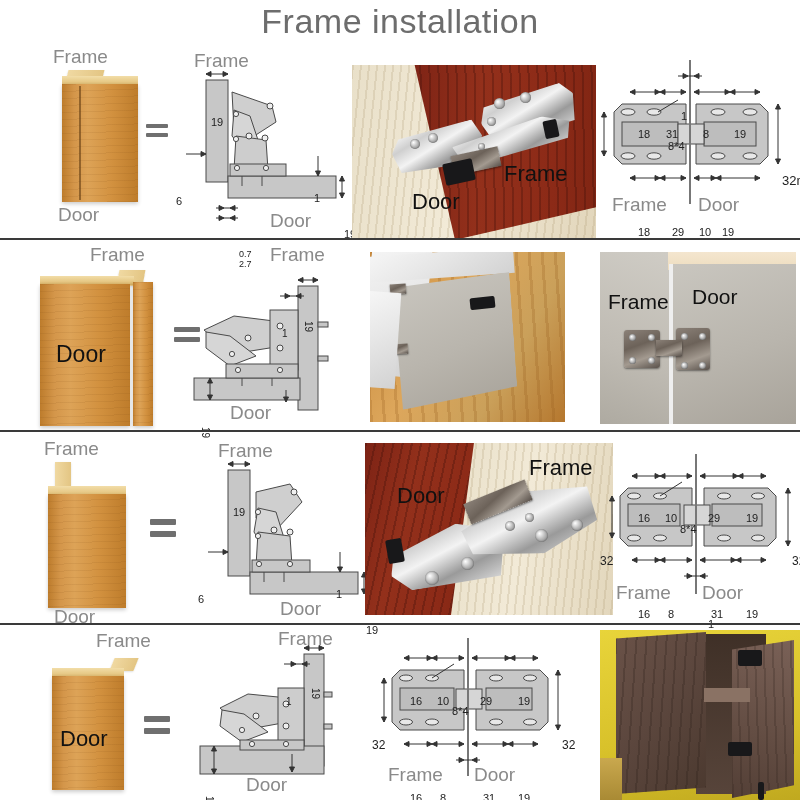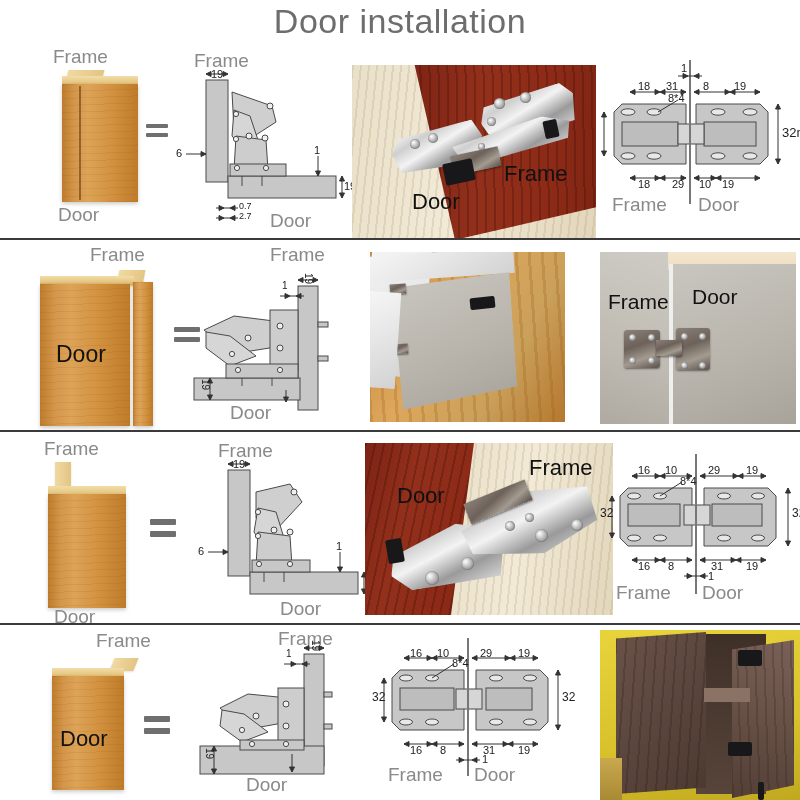--- a/index.html
+++ b/index.html
@@ -19,21 +19,21 @@
 
   
   .row{position:absolute;left:0;width:800px;}
   .divider{position:absolute;left:0;width:800px;height:2px;background:#3a3a3a;}
 
   .label{
     position:absolute;color:#8a8a8a;font-size:19px;white-space:nowrap;
     font-family:"Liberation Sans", sans-serif;
   }
   .label.dark{color:#111;}
-  .label.small{font-size:17px;}
+  .label.small{font-size:17px;margin-top:48px;}
   .wood-body{
     position:absolute;
     background:
       repeating-linear-gradient(178deg, rgba(120,70,18,.10) 0 1px, rgba(255,255,255,0) 1px 7px),
       linear-gradient(90deg,#bd7c2c 0%,#d4964a 16%,#dda357 34%,#d2913f 66%,#be7c2b 100%);
     box-shadow:0 2px 4px rgba(0,0,0,.20);
   }
   .wood-top{
     position:absolute;
     background:linear-gradient(180deg,#f2dda8 0%,#e6c885 60%,#d6af63 100%);
@@ -104,21 +104,21 @@
   .tech svg{display:block;}
 
   
   .sep-edge{position:absolute;background:#d9d4c8;}
 </style>
 </head>
 <body>
 
 <div class="page">
 
-  <div class="title">Door installation</div>
+  <div class="title">Frame installation</div>
 
   <div class="row" style="top:44px;height:194px;">
 
     <div>
       <div class="label" style="left:53px;top:2px;">Frame</div>
       <div class="wood-flap" style="left:67px;top:26px;width:36px;height:12px;transform:skewX(-14deg);"></div>
       <div class="wood-top" style="left:62px;top:32px;width:76px;height:10px;"></div>
       <div class="wood-body" style="left:62px;top:40px;width:76px;height:118px;"></div>
       <div class="wood-seam" style="left:79px;top:42px;width:2px;height:114px;"></div>
       <div class="label" style="left:58px;top:160px;">Door</div>

